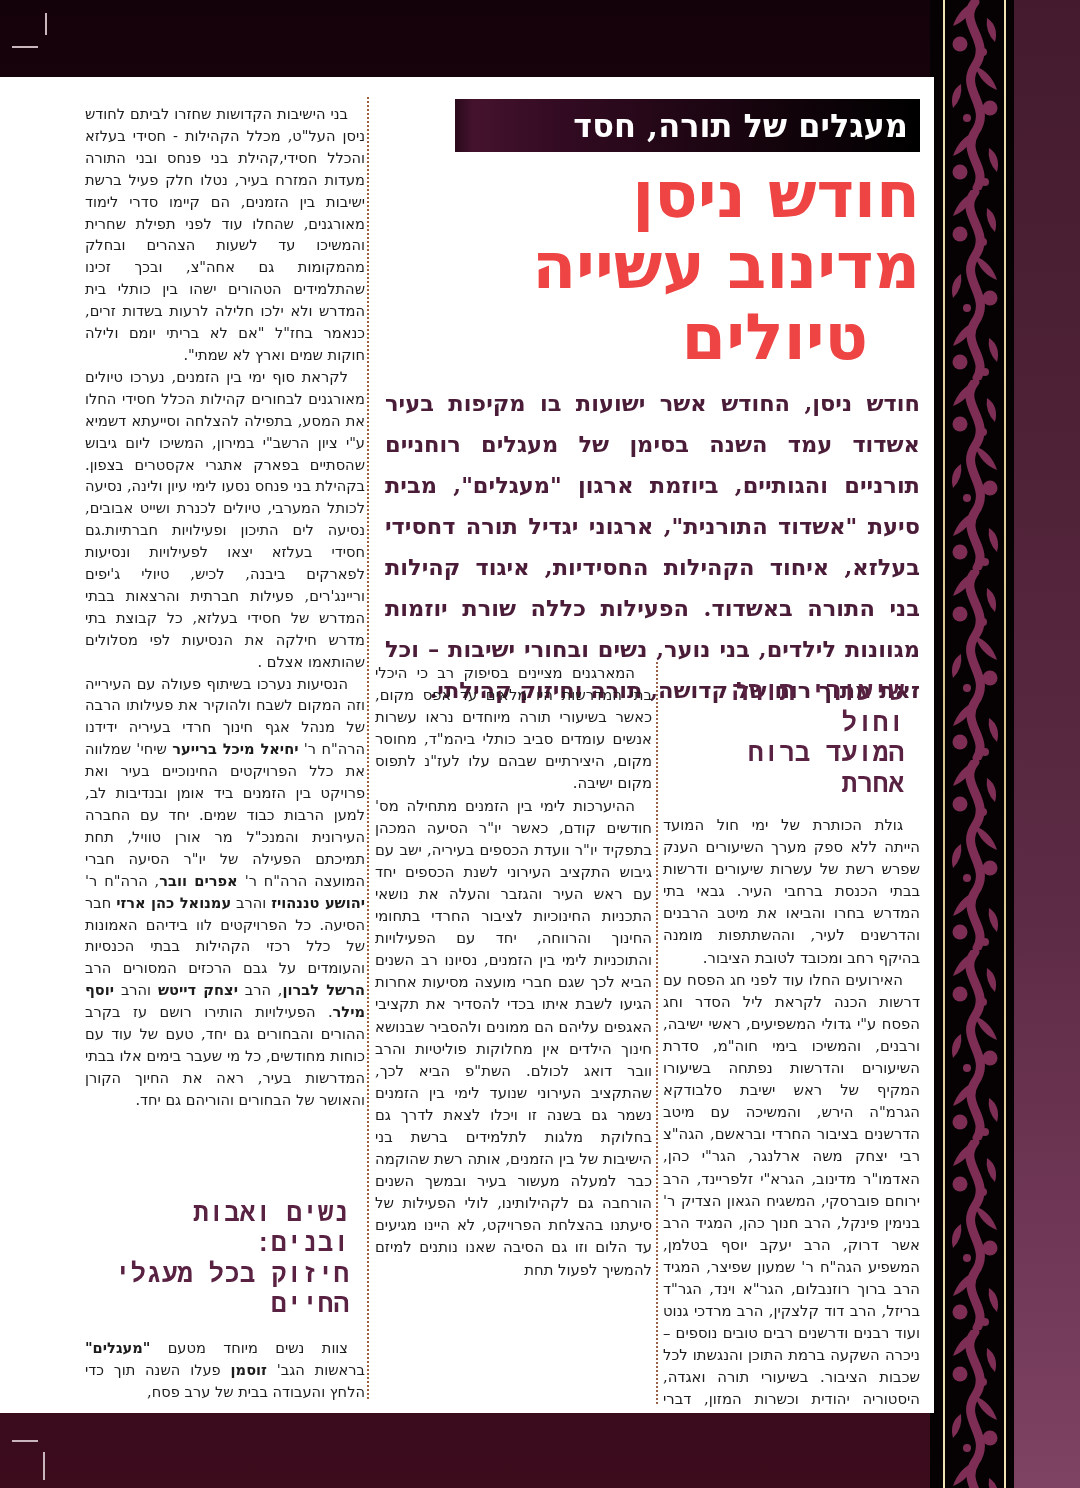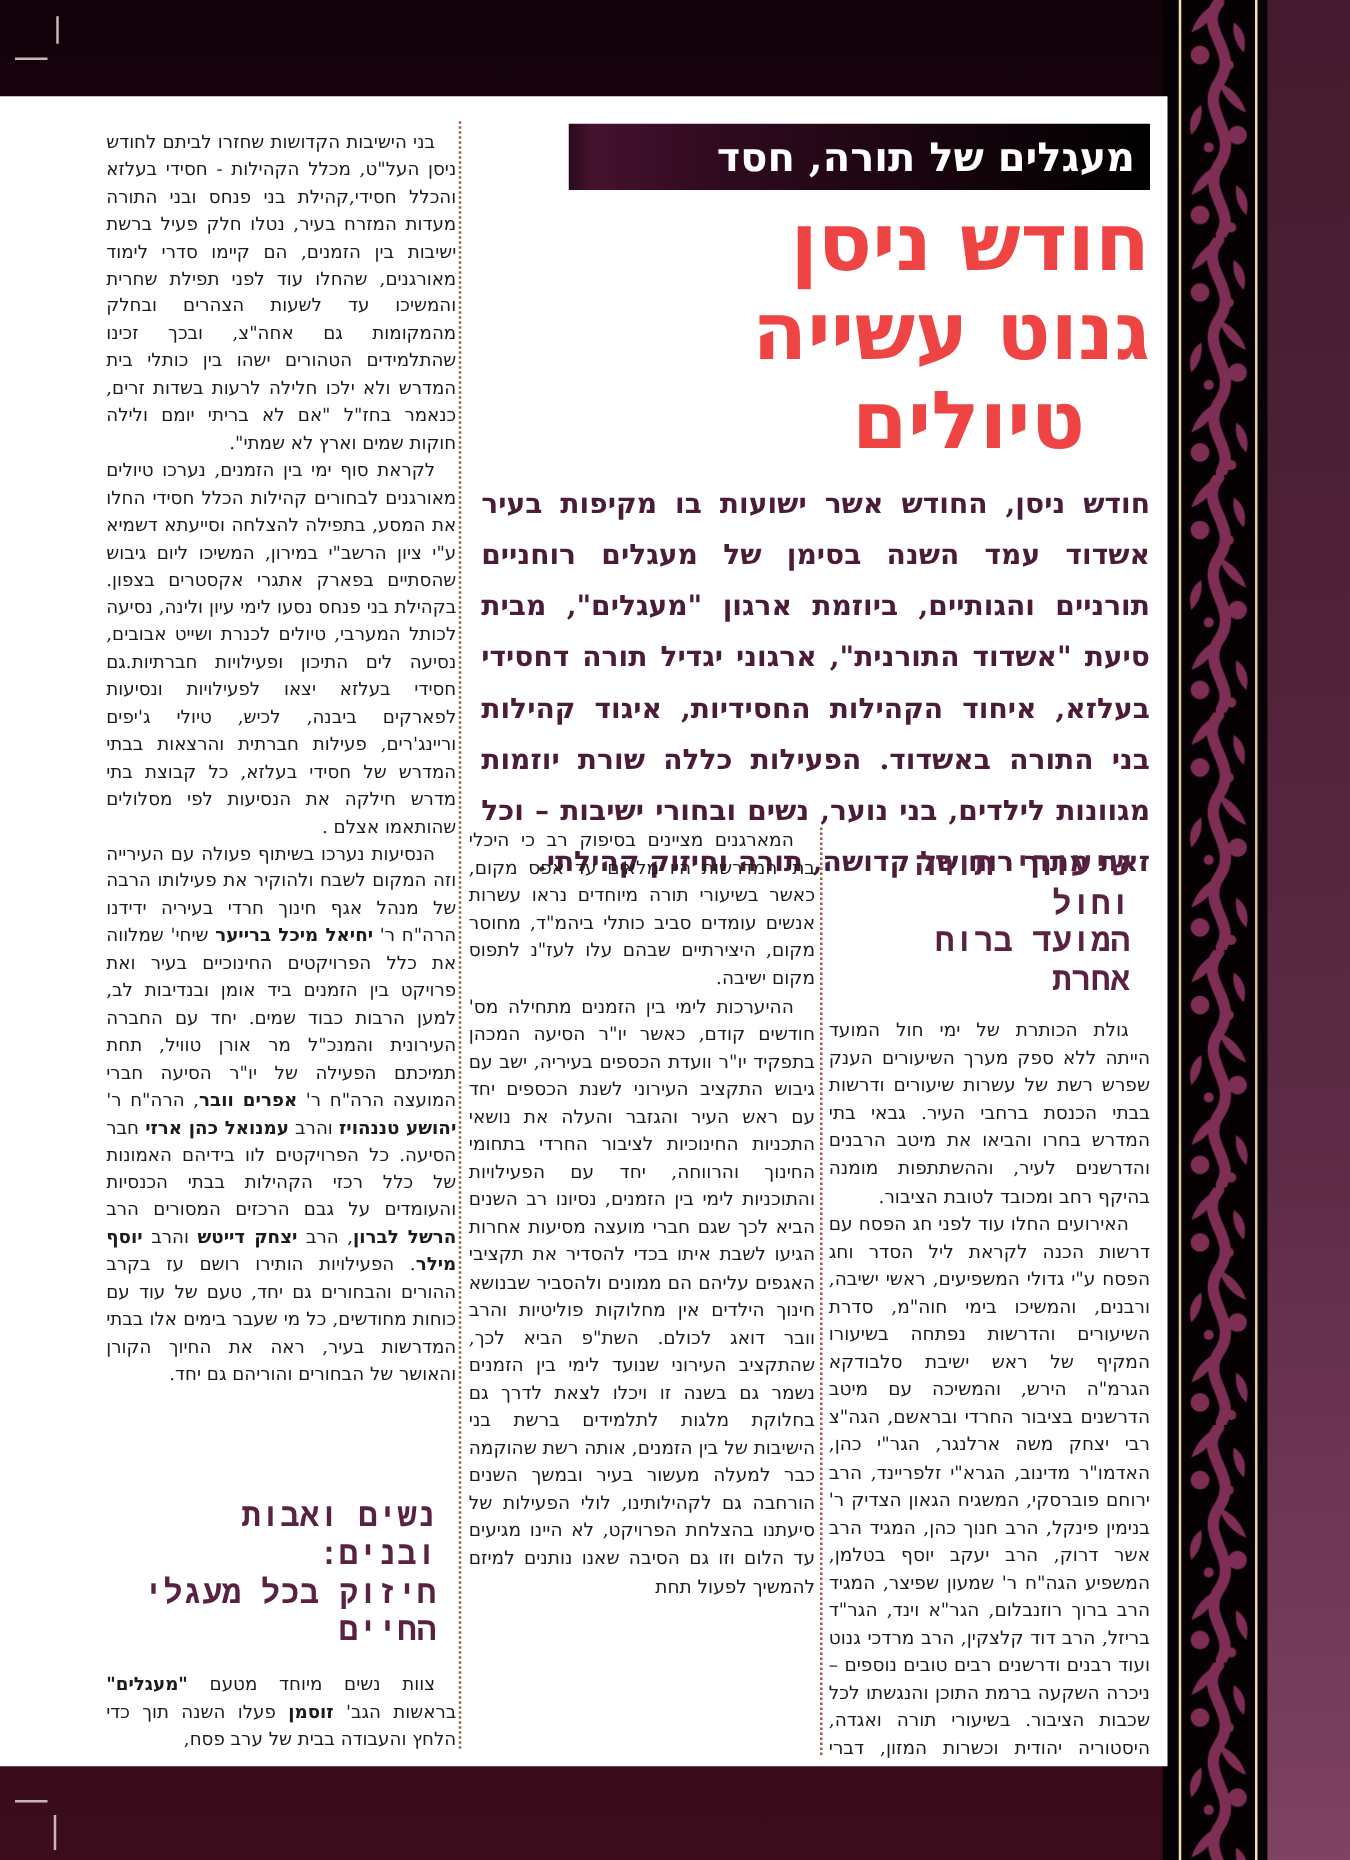--- a/index.html
+++ b/index.html
@@ -147,21 +147,21 @@
 החיים</h3>
       <p class="body ind"><span>צוות נשים מיוחד מטעם </span><span class="b">"מעגלים"</span><span> בראשות הגב' </span><span class="b">זוסמן</span><span> פעלו השנה תוך כדי הלחץ והעבודה בבית של ערב פסח,</span></p>
     </div>
 
     <div class="kicker">
       <span>מעגלים של תורה, חסד ואחדות:</span>
     </div>
 
     <h1 class="headline">
       <span class="hl">חודש ניסן</span>
-      <span class="hl">גנוט עשייה</span>
+      <span class="hl">מדינוב עשייה</span>
       <span class="hl hl3">טיולים</span>
     </h1>
 
     <p class="lead">חודש ניסן, החודש אשר ישועות בו מקיפות בעיר אשדוד עמד השנה בסימן של מעגלים רוחניים תורניים והגותיים, ביוזמת ארגון "מעגלים", מבית סיעת "אשדוד התורנית", ארגוני יגדיל תורה דחסידי בעלזא, איחוד הקהילות החסידיות, איגוד קהילות בני התורה באשדוד. הפעילות כללה שורת יוזמות מגוונות לילדים, בני נוער, נשים ובחורי ישיבות – וכל זאת מתוך רוח של קדושה, תורה וחיזוק קהילתי.</p>
 
     <div class="col-right">
       <h3 class="subhead sh-right">שיעורי תורה וחול
 המועד ברוח אחרת</h3>
       <p class="body ind">גולת הכותרת של ימי חול המועד הייתה ללא ספק מערך השיעורים הענק שפרש רשת של עשרות שיעורים ודרשות בבתי הכנסת ברחבי העיר. גבאי בתי המדרש בחרו והביאו את מיטב הרבנים והדרשנים לעיר, וההשתתפות מומנה בהיקף רחב ומכובד לטובת הציבור.</p>
       <p class="body ind"><span>האירועים החלו עוד לפני חג הפסח עם דרשות הכנה לקראת ליל הסדר וחג הפסח ע"י גדולי המשפיעים, ראשי ישיבה, ורבנים, והמשיכו בימי חוה"מ, סדרת השיעורים והדרשות נפתחה בשיעורו המקיף של ראש ישיבת סלבודקא הגרמ"ה הירש, והמשיכה עם מיטב הדרשנים בציבור החרדי ובראשם, הגה"צ רבי יצחק משה ארלנגר, הגר"י כהן, האדמו"ר מדינוב, הגרא"י זלפריינד, הרב ירוחם פוברסקי, המשגיח הגאון הצדיק ר' בנימין פינקל, הרב חנוך כהן, המגיד הרב אשר דרוק, הרב יעקב יוסף בטלמן, המשפיע הגה"ח ר' שמעון שפיצר, המגיד הרב ברוך רוזנבלום, הגר"א וינד, הגר"ד בריזל, הרב דוד קלצקין, הרב מרדכי גנוט ועוד רבנים ודרשנים רבים טובים נוספים – ניכרה השקעה ברמת התוכן והנגשתו לכל שכבות הציבור. בשיעורי תורה ואגדה, היסטוריה יהודית וכשרות המזון, דברי שבח והודיה להשי"ת ושיעורים בבחינת ועתה קרבנו המקום לעבודתו, מערך השיעורים נוהל במקצועיות על ידי הרב </span><span class="b">דוד קליין</span><span> הרב </span><span class="b">יצחק דייטש</span><span> הרב </span><span class="b">יוסף מילר</span></p>

